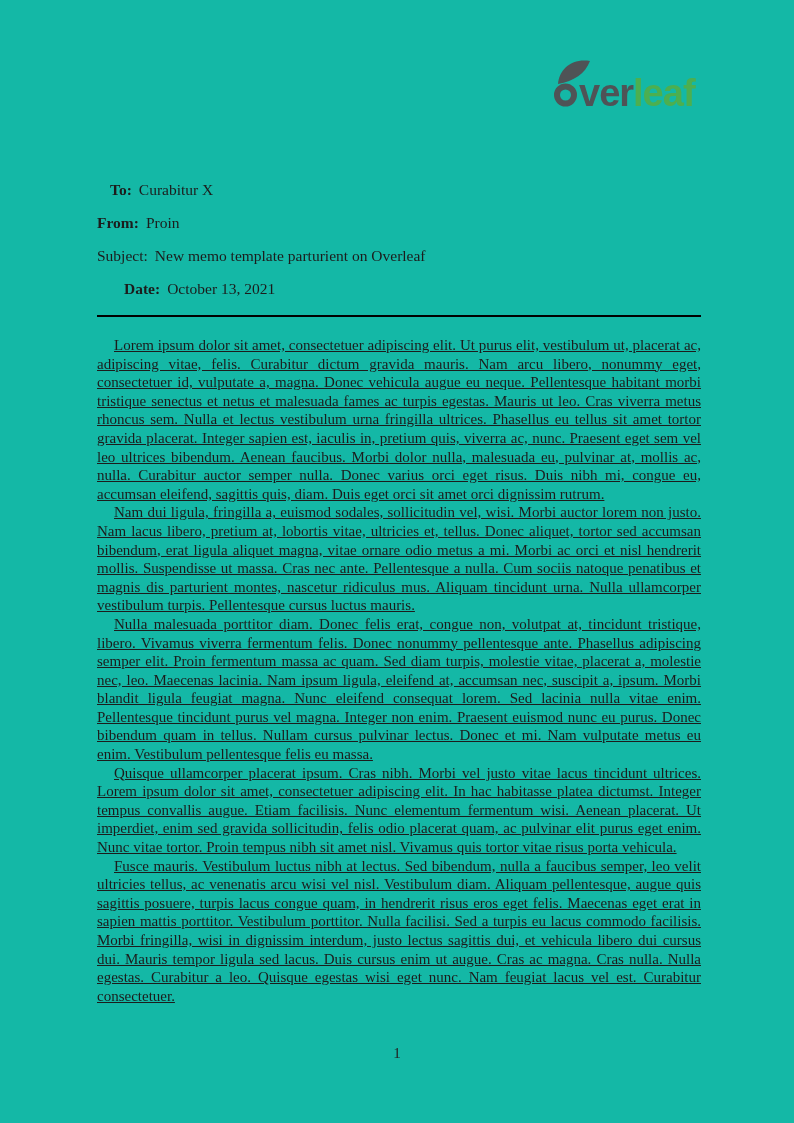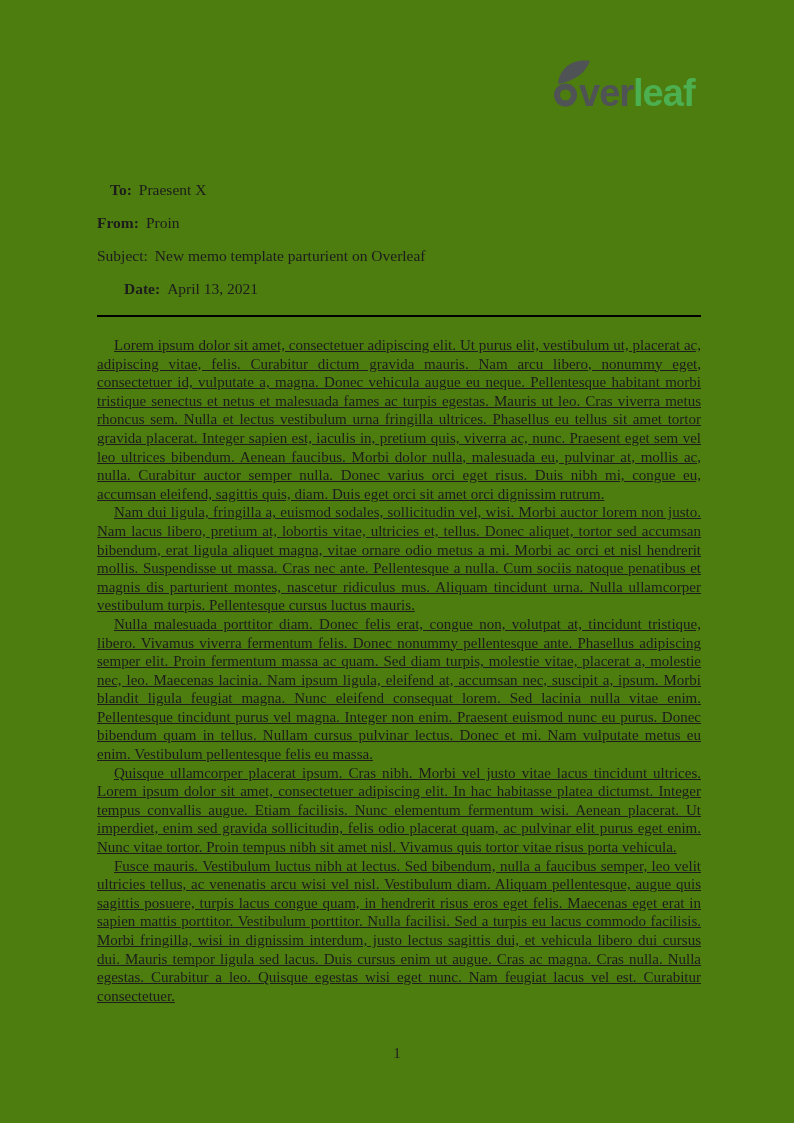--- a/index.html
+++ b/index.html
@@ -4,21 +4,21 @@
 <style>
   html, body {
     margin: 0;
     padding: 0;
     background: #ffffff;
   }
   .page {
     position: relative;
     width: 794px;
     height: 1123px;
-    background: #4d7c0f;
+    background: #14b8a6;
     font-family: "Liberation Serif", serif;
     color: #1c1c1c;
     overflow: hidden;
   }
   .logo {
     position: absolute;
     top: 56px;
     right: 84px;
     width: 160px;
     height: 54px;
@@ -81,30 +81,30 @@
       <path d="M8 28 C 9 13, 22 2, 40 5 C 35 18, 24 25, 8 28 Z" fill="#4f5356"></path>
       <circle cx="15.5" cy="39" r="8.5" fill="none" stroke-width="6" stroke="#4f5356"></circle>
       <text x="29" y="50" font-family="Liberation Sans, sans-serif" font-weight="bold" font-size="38" letter-spacing="-1">
         <tspan fill="#4f5356">ver</tspan><tspan fill="#4caf50">leaf</tspan>
       </text>
     </svg>
   </div>
 
   <div class="fields">
     <p class="field">
-      <span class="lbl" style="font-weight:bold;margin-left:13px;">To:</span><span class="val">Praesent X</span>
+      <span class="lbl" style="font-weight:bold;margin-left:13px;">To:</span><span class="val">Curabitur X</span>
     </p>
     <p class="field">
       <span class="lbl" style="font-weight:bold;margin-top:44px;">From:</span><span class="val">Proin</span>
     </p>
     <p class="field">
       <span class="lbl" style="font-weight:normal;">Subject:</span><span class="val">New memo template parturient on Overleaf</span>
     </p>
     <p class="field">
-      <span class="lbl" style="font-weight:bold;margin-left:27px;">Date:</span><span class="val">April 13, 2021</span>
+      <span class="lbl" style="font-weight:bold;margin-left:27px;">Date:</span><span class="val">October 13, 2021</span>
     </p>
   </div>
 
   <hr class="rule">
 
   <div class="bodytext">
     <p>Lorem ipsum dolor sit amet, consectetuer adipiscing elit. Ut purus elit, vestibulum ut, placerat ac, adipiscing vitae, felis. Curabitur dictum gravida mauris. Nam arcu libero, nonummy eget, consectetuer id, vulputate a, magna. Donec vehicula augue eu neque. Pellentesque habitant morbi tristique senectus et netus et malesuada fames ac turpis egestas. Mauris ut leo. Cras viverra metus rhoncus sem. Nulla et lectus vestibulum urna fringilla ultrices. Phasellus eu tellus sit amet tortor gravida placerat. Integer sapien est, iaculis in, pretium quis, viverra ac, nunc. Praesent eget sem vel leo ultrices bibendum. Aenean faucibus. Morbi dolor nulla, malesuada eu, pulvinar at, mollis ac, nulla. Curabitur auctor semper nulla. Donec varius orci eget risus. Duis nibh mi, congue eu, accumsan eleifend, sagittis quis, diam. Duis eget orci sit amet orci dignissim rutrum.</p>
     <p>Nam dui ligula, fringilla a, euismod sodales, sollicitudin vel, wisi. Morbi auctor lorem non justo. Nam lacus libero, pretium at, lobortis vitae, ultricies et, tellus. Donec aliquet, tortor sed accumsan bibendum, erat ligula aliquet magna, vitae ornare odio metus a mi. Morbi ac orci et nisl hendrerit mollis. Suspendisse ut massa. Cras nec ante. Pellentesque a nulla. Cum sociis natoque penatibus et magnis dis parturient montes, nascetur ridiculus mus. Aliquam tincidunt urna. Nulla ullamcorper vestibulum turpis. Pellentesque cursus luctus mauris.</p>
     <p>Nulla malesuada porttitor diam. Donec felis erat, congue non, volutpat at, tincidunt tristique, libero. Vivamus viverra fermentum felis. Donec nonummy pellentesque ante. Phasellus adipiscing semper elit. Proin fermentum massa ac quam. Sed diam turpis, molestie vitae, placerat a, molestie nec, leo. Maecenas lacinia. Nam ipsum ligula, eleifend at, accumsan nec, suscipit a, ipsum. Morbi blandit ligula feugiat magna. Nunc eleifend consequat lorem. Sed lacinia nulla vitae enim. Pellentesque tincidunt purus vel magna. Integer non enim. Praesent euismod nunc eu purus. Donec bibendum quam in tellus. Nullam cursus pulvinar lectus. Donec et mi. Nam vulputate metus eu enim. Vestibulum pellentesque felis eu massa.</p>
     <p>Quisque ullamcorper placerat ipsum. Cras nibh. Morbi vel justo vitae lacus tincidunt ultrices. Lorem ipsum dolor sit amet, consectetuer adipiscing elit. In hac habitasse platea dictumst. Integer tempus convallis augue. Etiam facilisis. Nunc elementum fermentum wisi. Aenean placerat. Ut imperdiet, enim sed gravida sollicitudin, felis odio placerat quam, ac pulvinar elit purus eget enim. Nunc vitae tortor. Proin tempus nibh sit amet nisl. Vivamus quis tortor vitae risus porta vehicula.</p>

